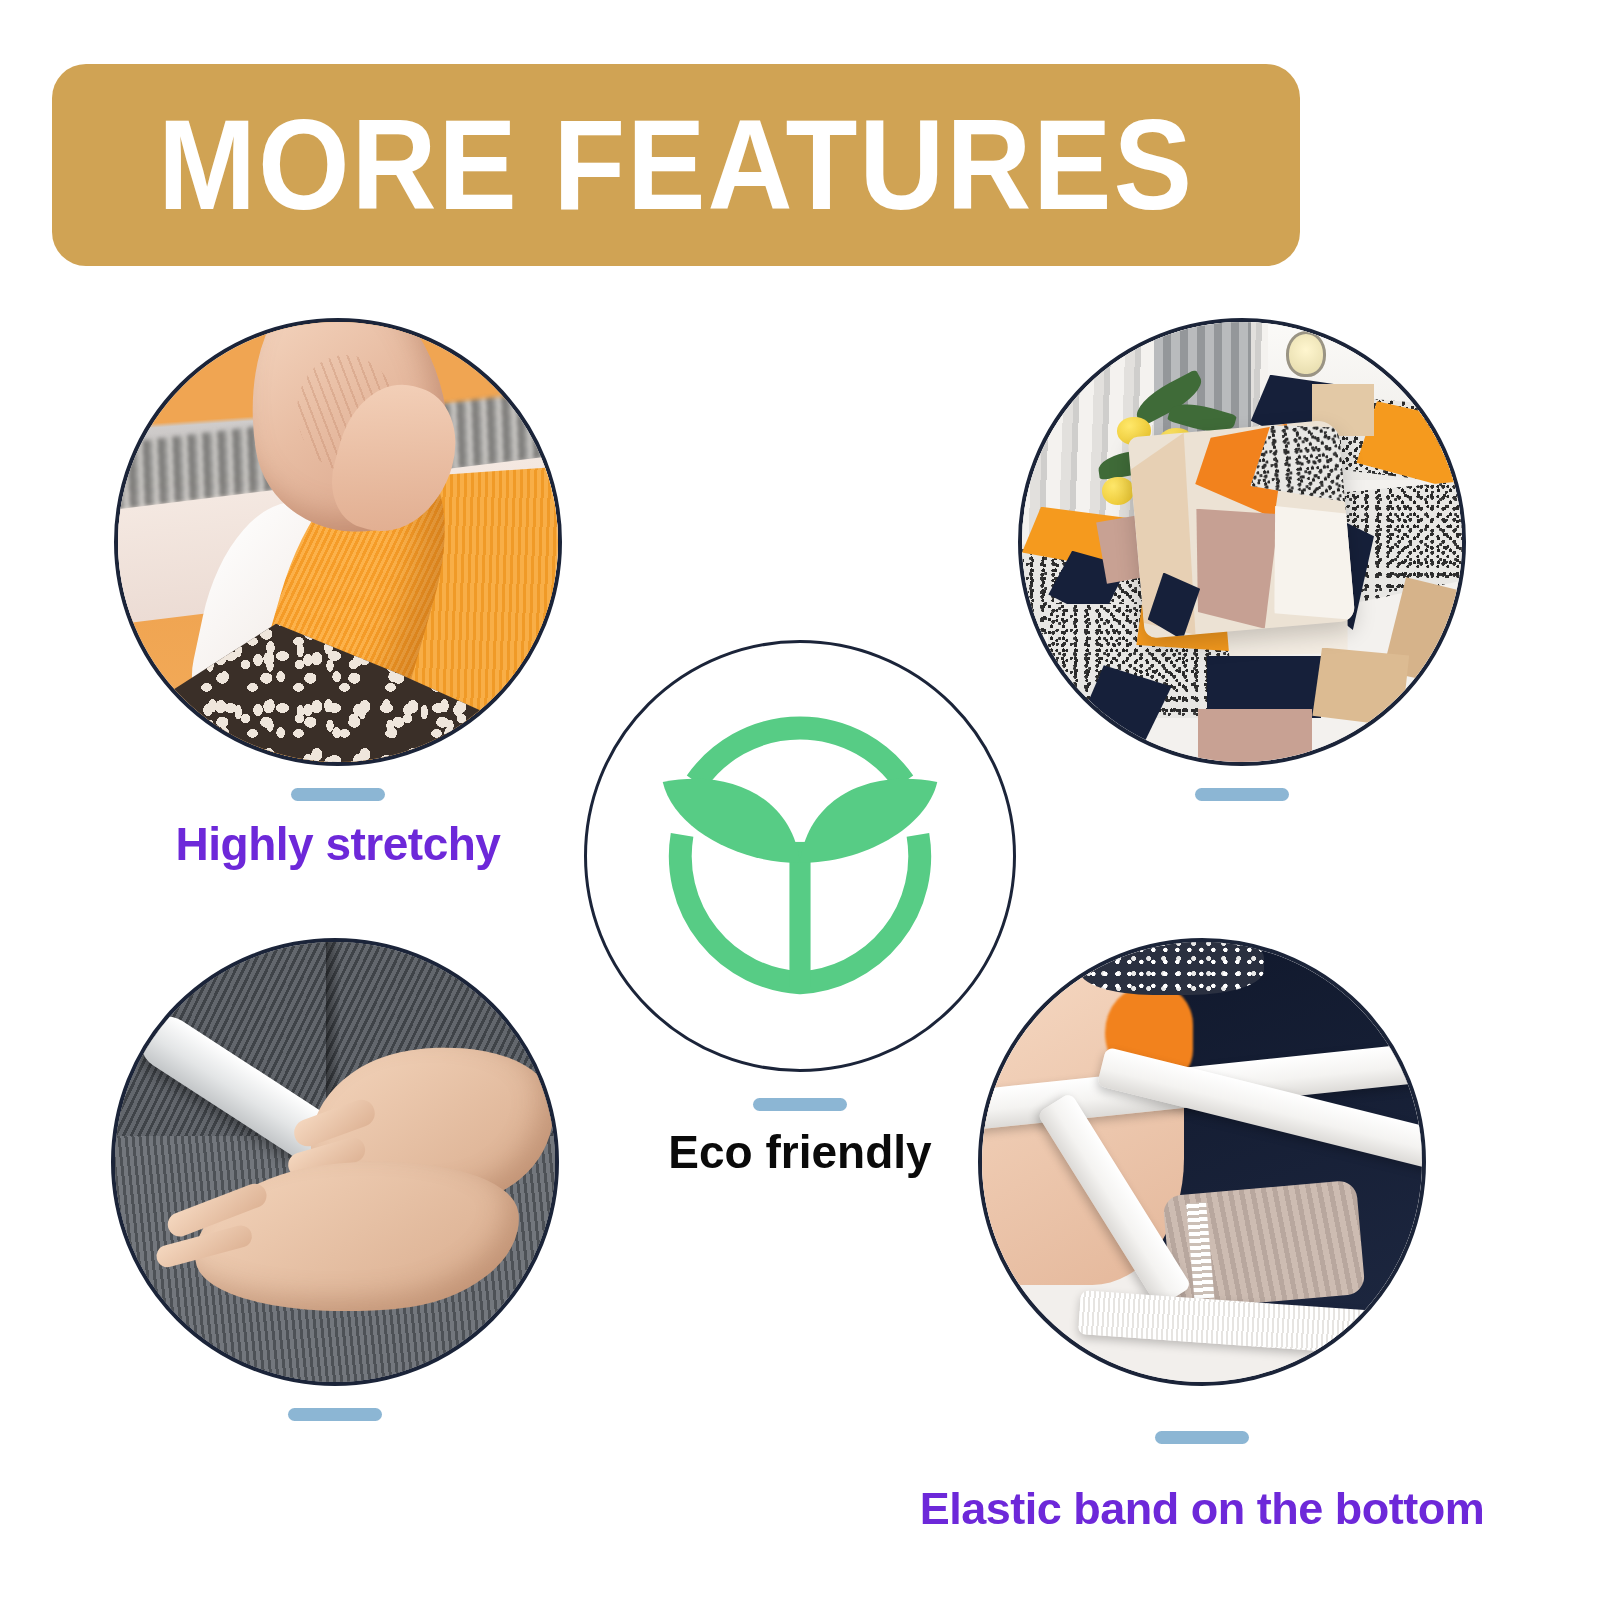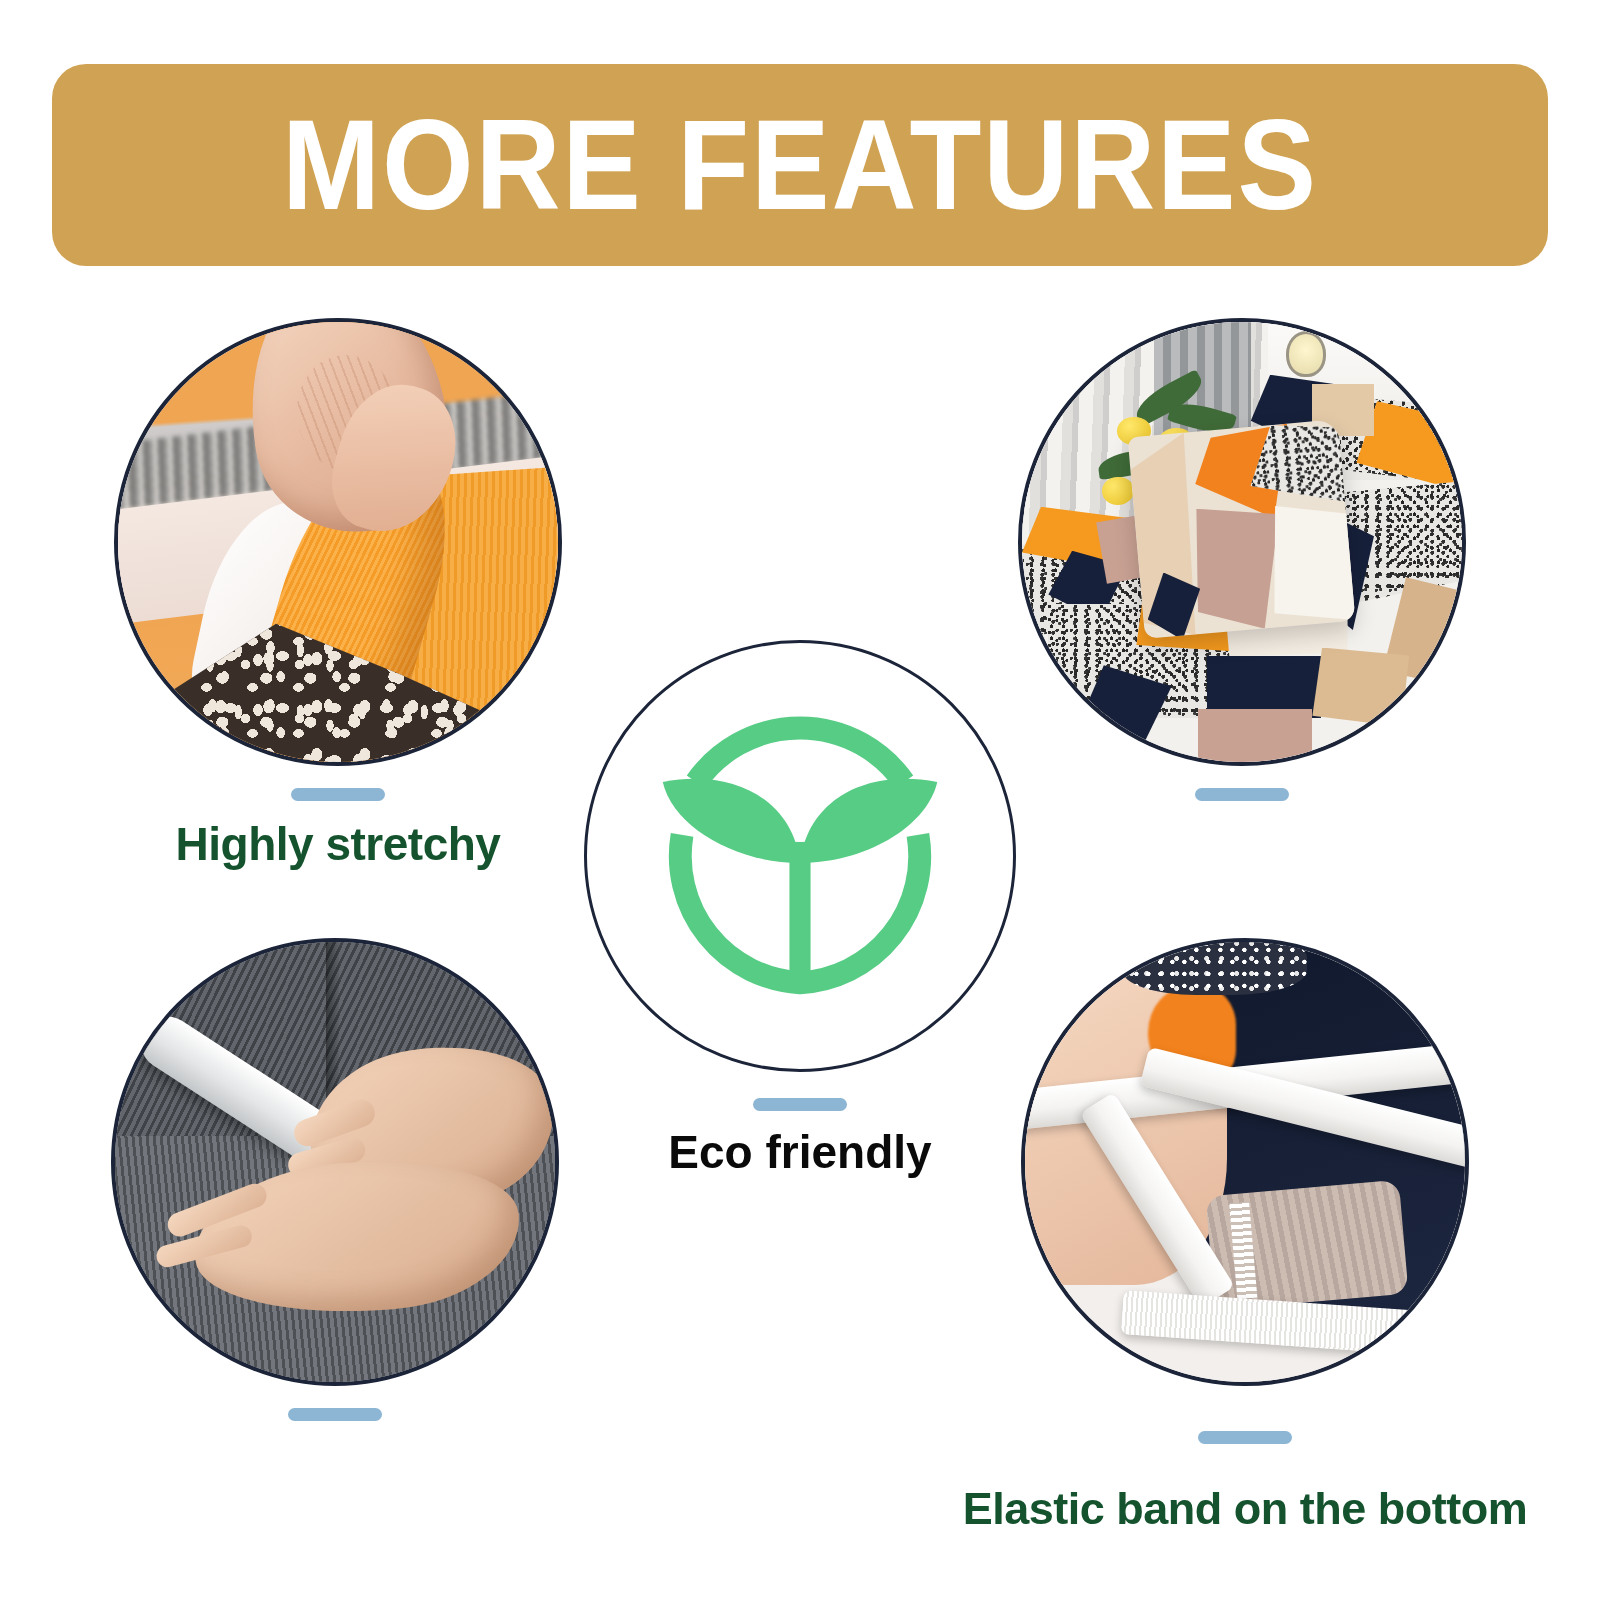--- a/index.html
+++ b/index.html
@@ -13,21 +13,21 @@
     font-family: "Liberation Sans", sans-serif;
     position: relative;
     overflow: hidden;
   }
 
   
   .banner {
     position: absolute;
     left: 52px;
     top: 64px;
-    width: 1496px;
+    width: 1248px;
     height: 202px;
     background: #d0a354;
     border-radius: 34px;
     display: flex;
     align-items: center;
     justify-content: center;
   }
   .banner-title {
     color: #ffffff;
     font-family: "Liberation Sans Narrow", "Liberation Sans", sans-serif;
@@ -43,21 +43,21 @@
   .feature {
     position: absolute;
     width: 460px;
     display: flex;
     flex-direction: column;
     align-items: center;
   }
   .feature.tl { left: 108px;  top: 318px; }
   .feature.tr { left: 1012px; top: 318px; }
   .feature.bl { left: 105px;  top: 938px; }
-  .feature.br { left: 1015px; top: 938px; gap: 23px; }
+  .feature.br { left: 972px; top: 938px; gap: 23px; }
 
   .photo-circle {
     width: 448px;
     height: 448px;
     border-radius: 50%;
     border: 4px solid #1b2439;
     overflow: hidden;
     position: relative;
     box-sizing: border-box;
     background: #e9e9e9;
@@ -71,21 +71,21 @@
     width: 94px;
     height: 13px;
     border-radius: 7px;
     background: #8cb6d4;
     margin-top: 22px;
   }
   .feature-label {
     margin-top: 16px;
     font-size: 46px;
     font-weight: bold;
-    color: #14532d;
+    color: #6d28d9;
     letter-spacing: -0.5px;
     white-space: nowrap;
     text-align: center;
   }
   .feature.bl .feature-label,
   .feature.br .feature-label { font-size: 45px; }
 
   
   .eco {
     position: absolute;

